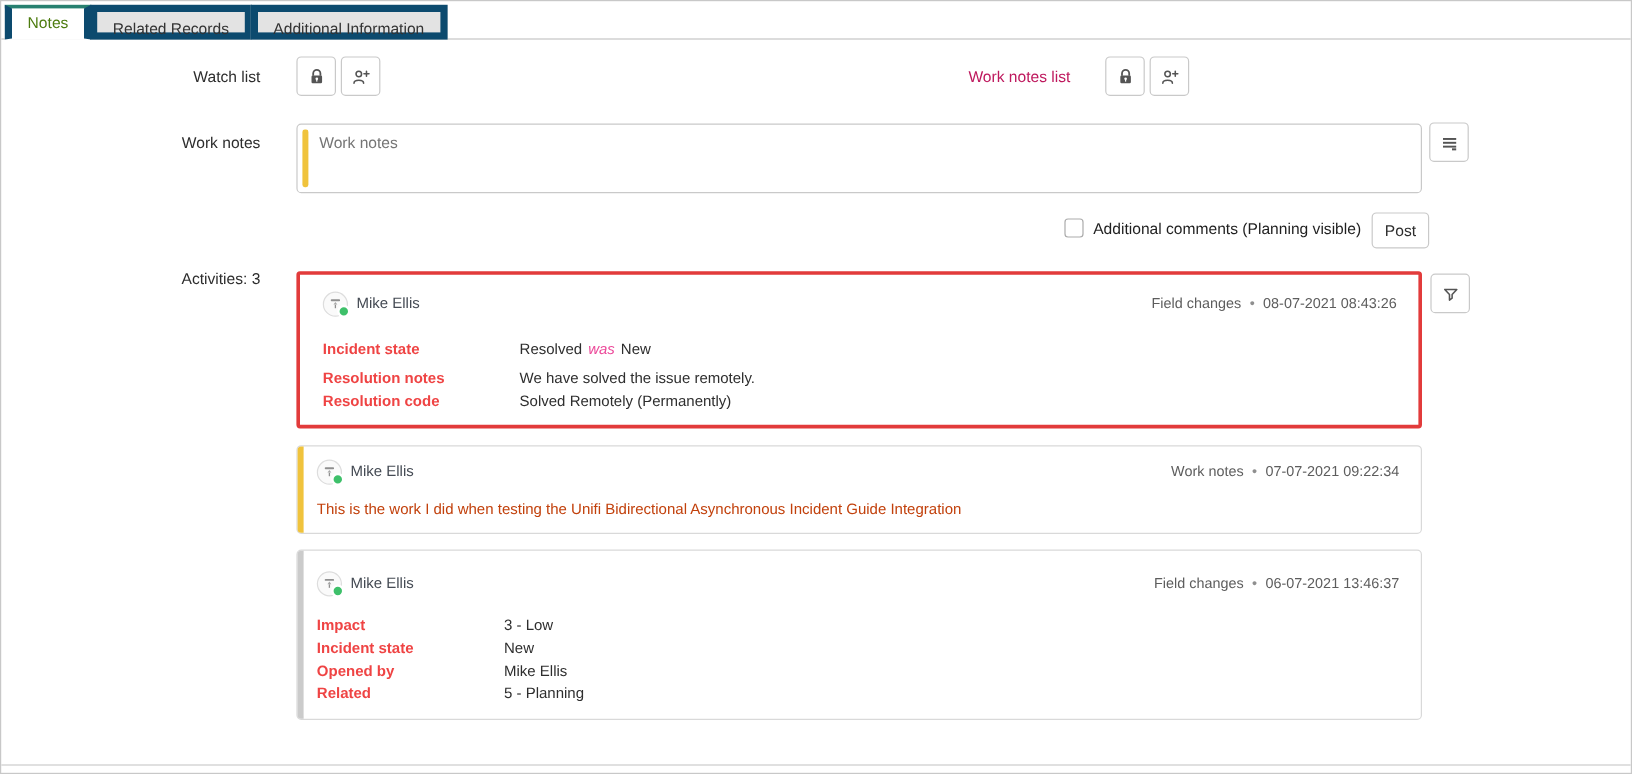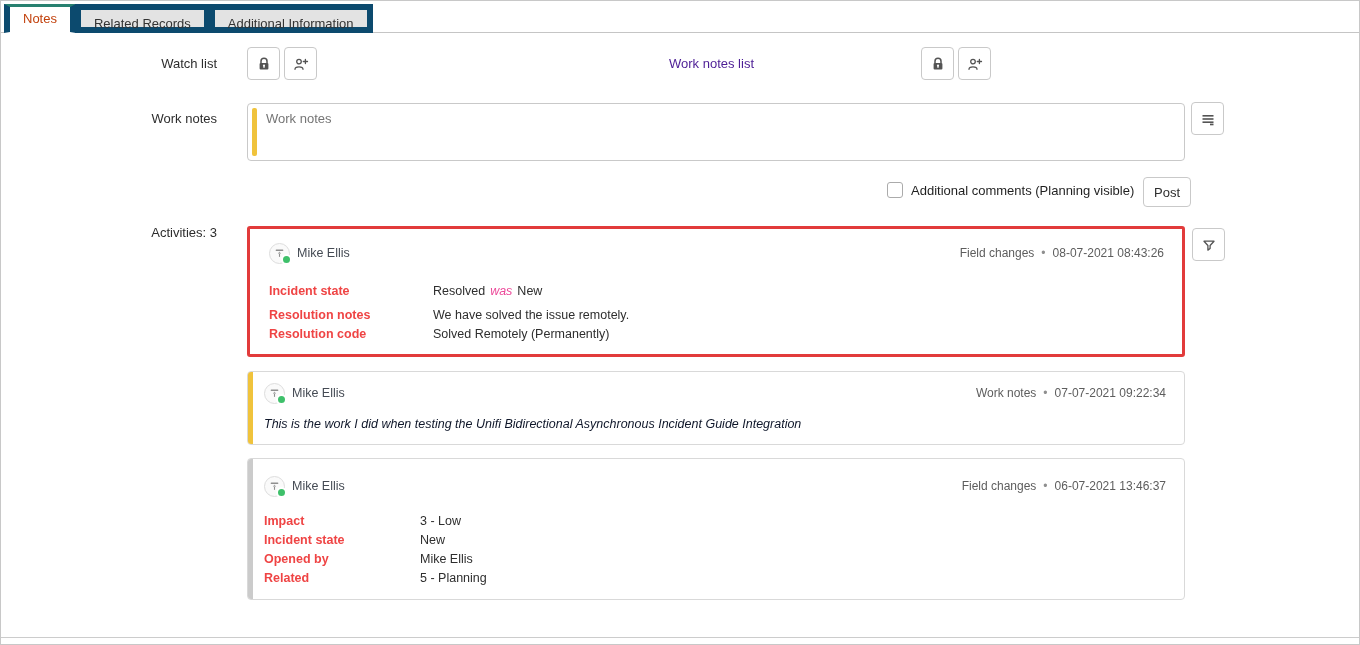--- a/index.html
+++ b/index.html
@@ -3,27 +3,27 @@
 <meta charset="utf-8">
 <style>
   html,body{margin:0;padding:0;background:#fff;}
   body{width:1360px;height:645px;font-family:"Liberation Sans",sans-serif;-webkit-font-smoothing:antialiased;}
   .page{position:absolute;left:0;top:0;width:1360px;height:645px;box-sizing:border-box;border:1px solid #c8c8c8;background:#fff;overflow:hidden;}
 
   
   .tabs{position:absolute;left:3px;top:3px;display:flex;z-index:2;}
   .tab{box-sizing:border-box;height:29px;padding:0 13px;line-height:27px;border:6px solid #0c4a6e;background:#e3e3e3;margin-left:-1px;font-size:13px;color:#333;cursor:pointer;white-space:nowrap;}
   .tab:first-child{margin-left:0;}
-  .tab.active{background:#fff;border-top:3px solid var(--accent-teal,#278070);border-bottom:1px solid #fff;line-height:23px;color:#c2410c;}
+  .tab.active{background:#fff;border-top:3px solid var(--accent-teal,#278070);border-bottom:1px solid #fff;line-height:23px;color:#4d7c0f;}
   .tab-underline{position:absolute;left:0;top:31px;width:100%;height:1px;background:#c5c5c5;z-index:1;}
   .content-bottom-line{position:absolute;left:0;top:636px;width:100%;height:1px;background:#ccc;}
 
   
   .form-label{position:absolute;left:0;width:216px;text-align:right;font-size:13px;color:#2d2d2d;line-height:15px;}
-  .right-label{position:absolute;left:668px;width:201px;font-size:13px;color:#4c1d95;line-height:15px;}
+  .right-label{position:absolute;left:690px;width:201px;text-align:right;font-size:13px;color:#be185d;line-height:15px;}
 
   
   .icon-btn{position:absolute;width:33px;height:33px;box-sizing:border-box;border:1px solid #c9c9c9;border-radius:4px;background:#fff;display:flex;align-items:center;justify-content:center;padding:0;cursor:pointer;}
   .icon-btn svg{display:block;}
 
   
   .wn-box{position:absolute;left:246px;top:102px;width:938px;height:58px;box-sizing:border-box;border:1px solid #c9c9c9;border-radius:4px;background:#fff;}
   .wn-accent{position:absolute;left:4px;top:4px;bottom:4px;width:5px;border-radius:2px;background:var(--accent-yellow,#f0c33c);}
   .wn-textarea{position:absolute;left:16px;top:5px;right:6px;bottom:5px;border:0;outline:0;resize:none;font-family:"Liberation Sans",sans-serif;font-size:13px;color:#333;background:transparent;}
   .wn-textarea::placeholder{color:#757575;opacity:1;}
@@ -50,21 +50,21 @@
   .meta .bullet{margin:0 7px;color:#8f8f8f;}
 
   .changes{margin-top:18px;}
   .card-3 .changes{margin-top:15px;}
   .chg{display:flex;font-size:12.5px;line-height:19px;}
   .chg.gap-below{margin-bottom:5px;}
   .chg-label{width:146px;text-align:left;color:#ef4444;flex:0 0 auto;font-weight:bold;}
   .card-3 .chg-label{width:138px;}
   .chg-value{margin-left:18px;color:#2e2e2e;}
   .was{font-style:italic;color:#ec4899;margin:0 5px;}
-  .note-text{margin-top:12px;font-size:12.5px;color:#0f172a;line-height:17px;font-style:italic;}
+  .note-text{margin-top:12px;font-size:12.5px;color:#c2410c;line-height:17px;}
 </style>
 </head>
 <body>
 
 <div class="page">
 
   <div class="tabs">
     <div class="tab active">Notes</div>
     <div class="tab">Related Records</div>
     <div class="tab">Additional Information</div>

